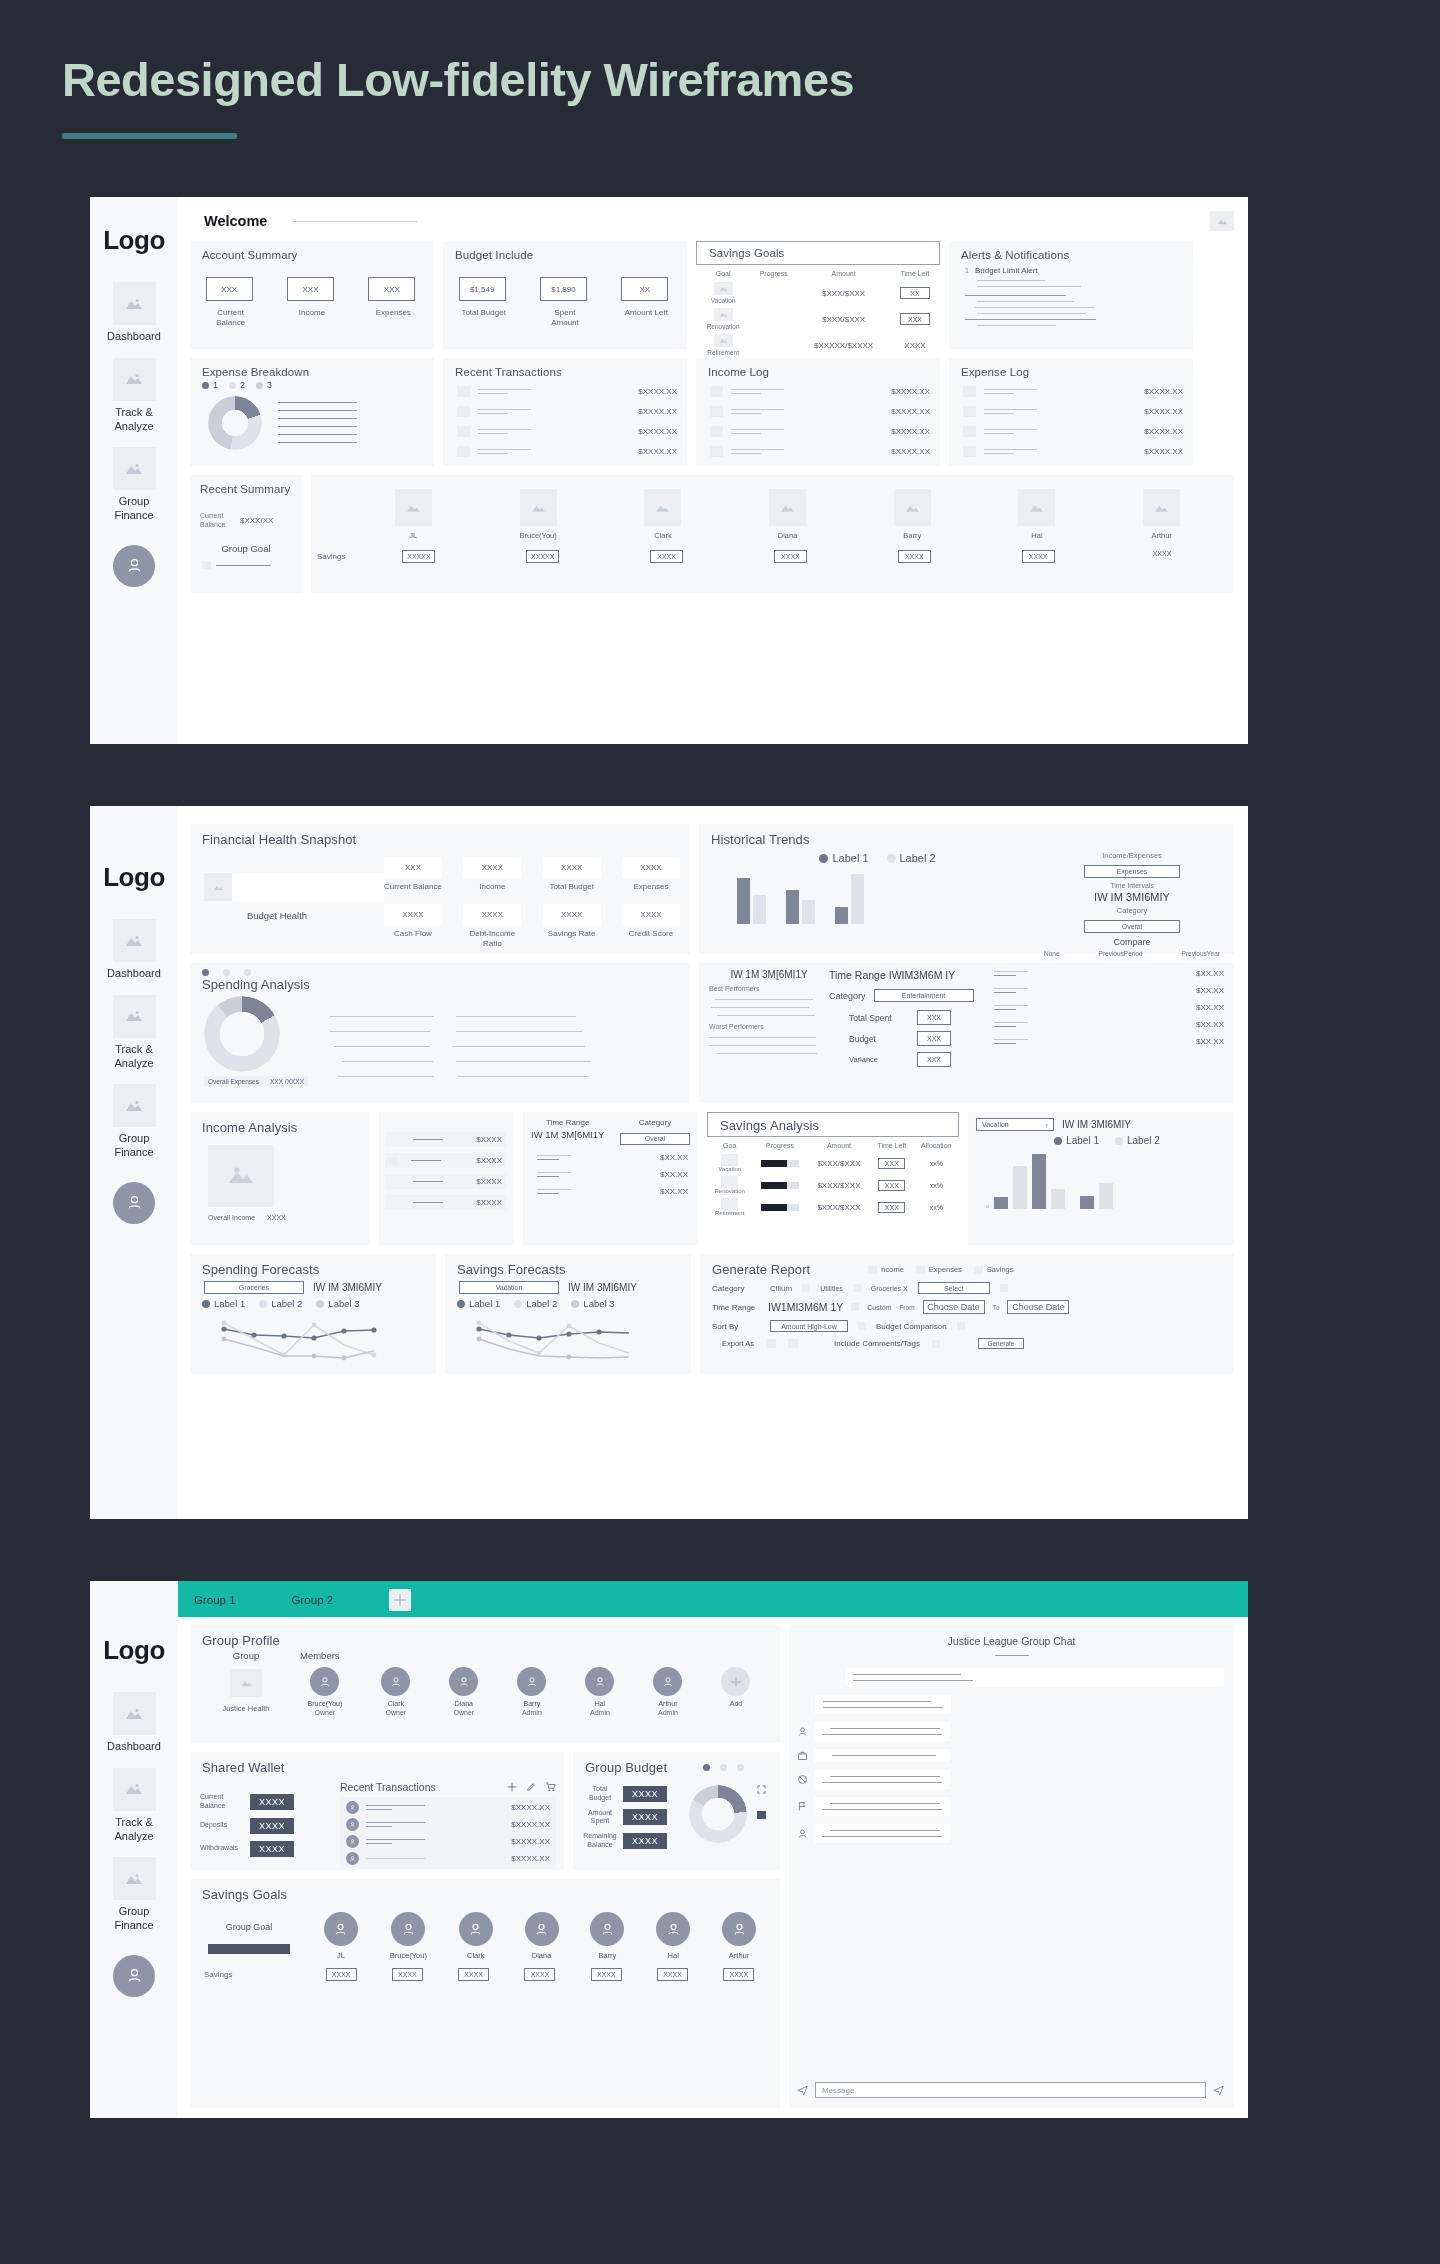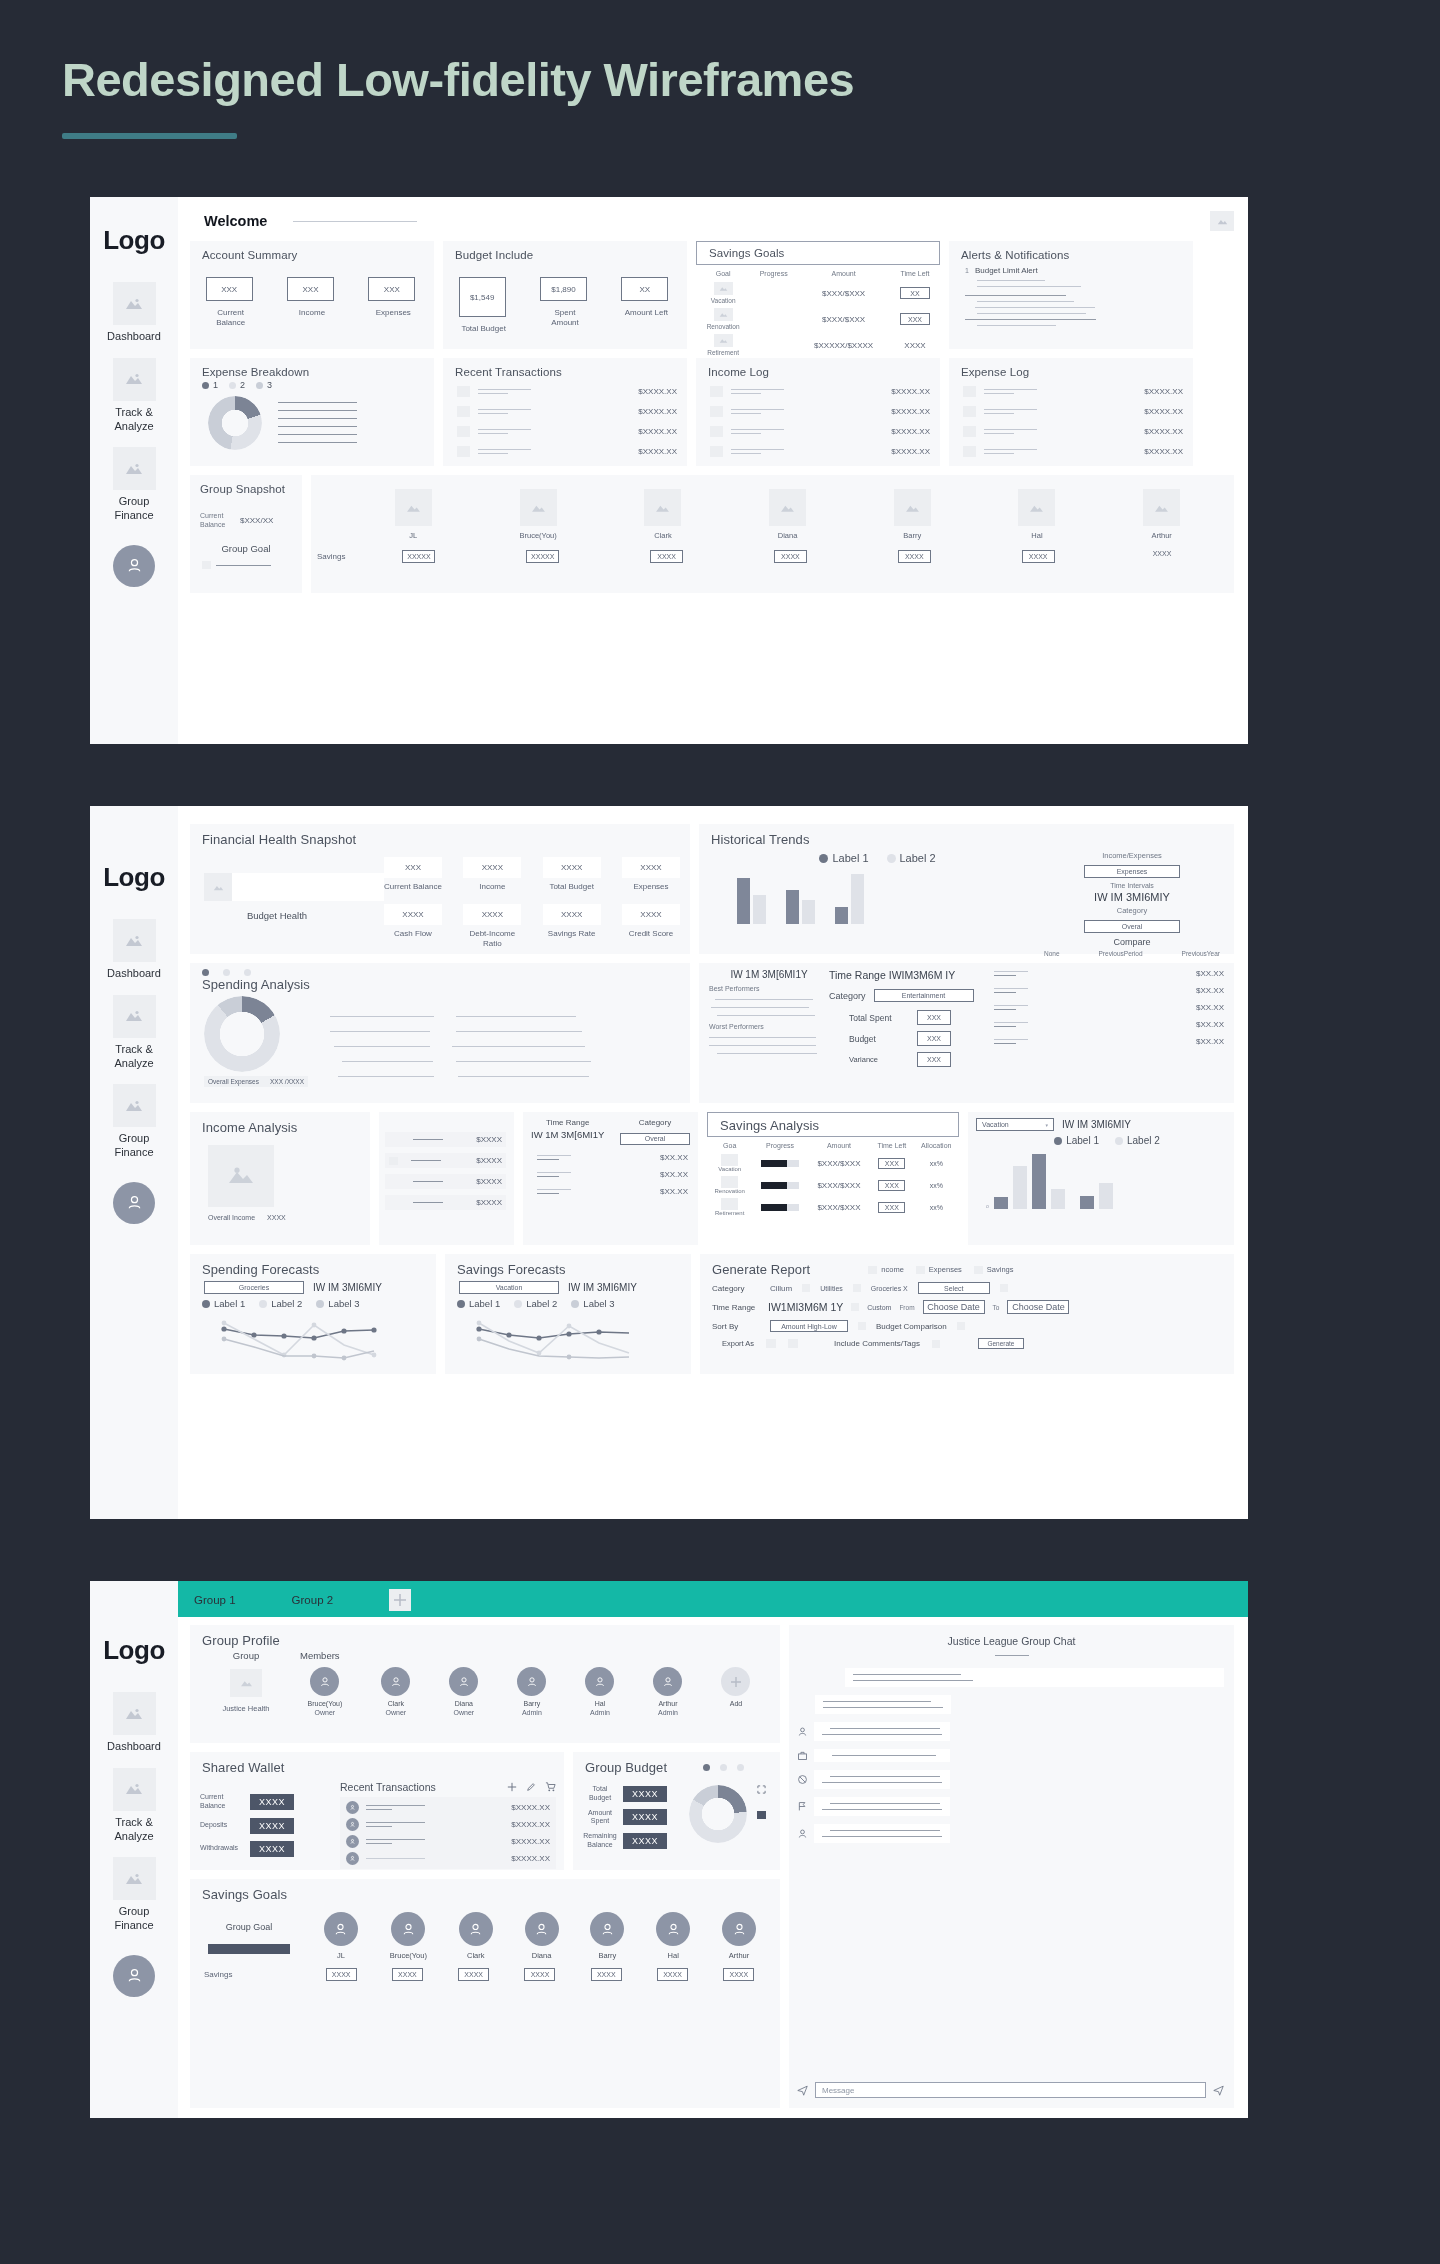--- a/index.html
+++ b/index.html
@@ -167,21 +167,21 @@
             <div class="stat-box" style="width:47px;height:24px;">XXX</div>
             <div class="stat-label" style="margin-top:7px;width:50px;">Expenses</div>
           </div>
         </div>
       </div>
 
       <div class="card" style="width:244px;">
         <div class="card-title">Budget Include</div>
         <div style="display:flex; justify-content:space-around; margin-top:16px;">
           <div style="text-align:center;">
-            <div class="stat-box" style="width:47px;height:40px;text-align:center;">$1,549</div>
+            <div class="stat-box" style="width:47px;height:24px;text-align:center;">$1,549</div>
             <div class="stat-label" style="margin-top:7px;width:50px;">Total Budget</div>
           </div>
           <div style="text-align:center;">
             <div class="stat-box" style="width:47px;height:24px;">$1,890</div>
             <div class="stat-label" style="margin-top:7px;width:50px;">Spent Amount</div>
           </div>
           <div style="text-align:center;">
             <div class="stat-box" style="width:47px;height:24px;">XX</div>
             <div class="stat-label" style="margin-top:7px;width:50px;">Amount Left</div>
           </div>
@@ -404,21 +404,21 @@
                 <div class="ln" style="width:30px;"></div>
               </div>
             <div class="mono">$XXXX.XX</div>
           </div>
         </div>
       </div>
     </div>
 
     <div class="grid-row" style="height:118px;margin-top:9px;">
       <div class="card" style="width:112px;">
-        <div class="card-title" style="padding-left:10px;">Group Snapshot</div>
+        <div class="card-title" style="padding-left:10px;">Recent Summary</div>
         <div style="display:flex;align-items:center;gap:10px;padding:16px 0 0 10px;">
           <div style="font-size:7px;color:#707886;line-height:1.3;width:30px;">Current Balance</div>
           <div style="font-size:8px;color:#5c6475;">$XXX/XX</div>
         </div>
         <div style="text-align:center;font-size:9.5px;color:#4b525e;margin-top:14px;">Group Goal</div>
         <div style="display:flex;align-items:center;gap:5px;padding-left:12px;margin-top:7px;">
           <div class="thumb" style="width:9px;height:8px;"></div>
           <div class="ln" style="width:55px;background:#8d95a2;"></div>
         </div>
       </div>

